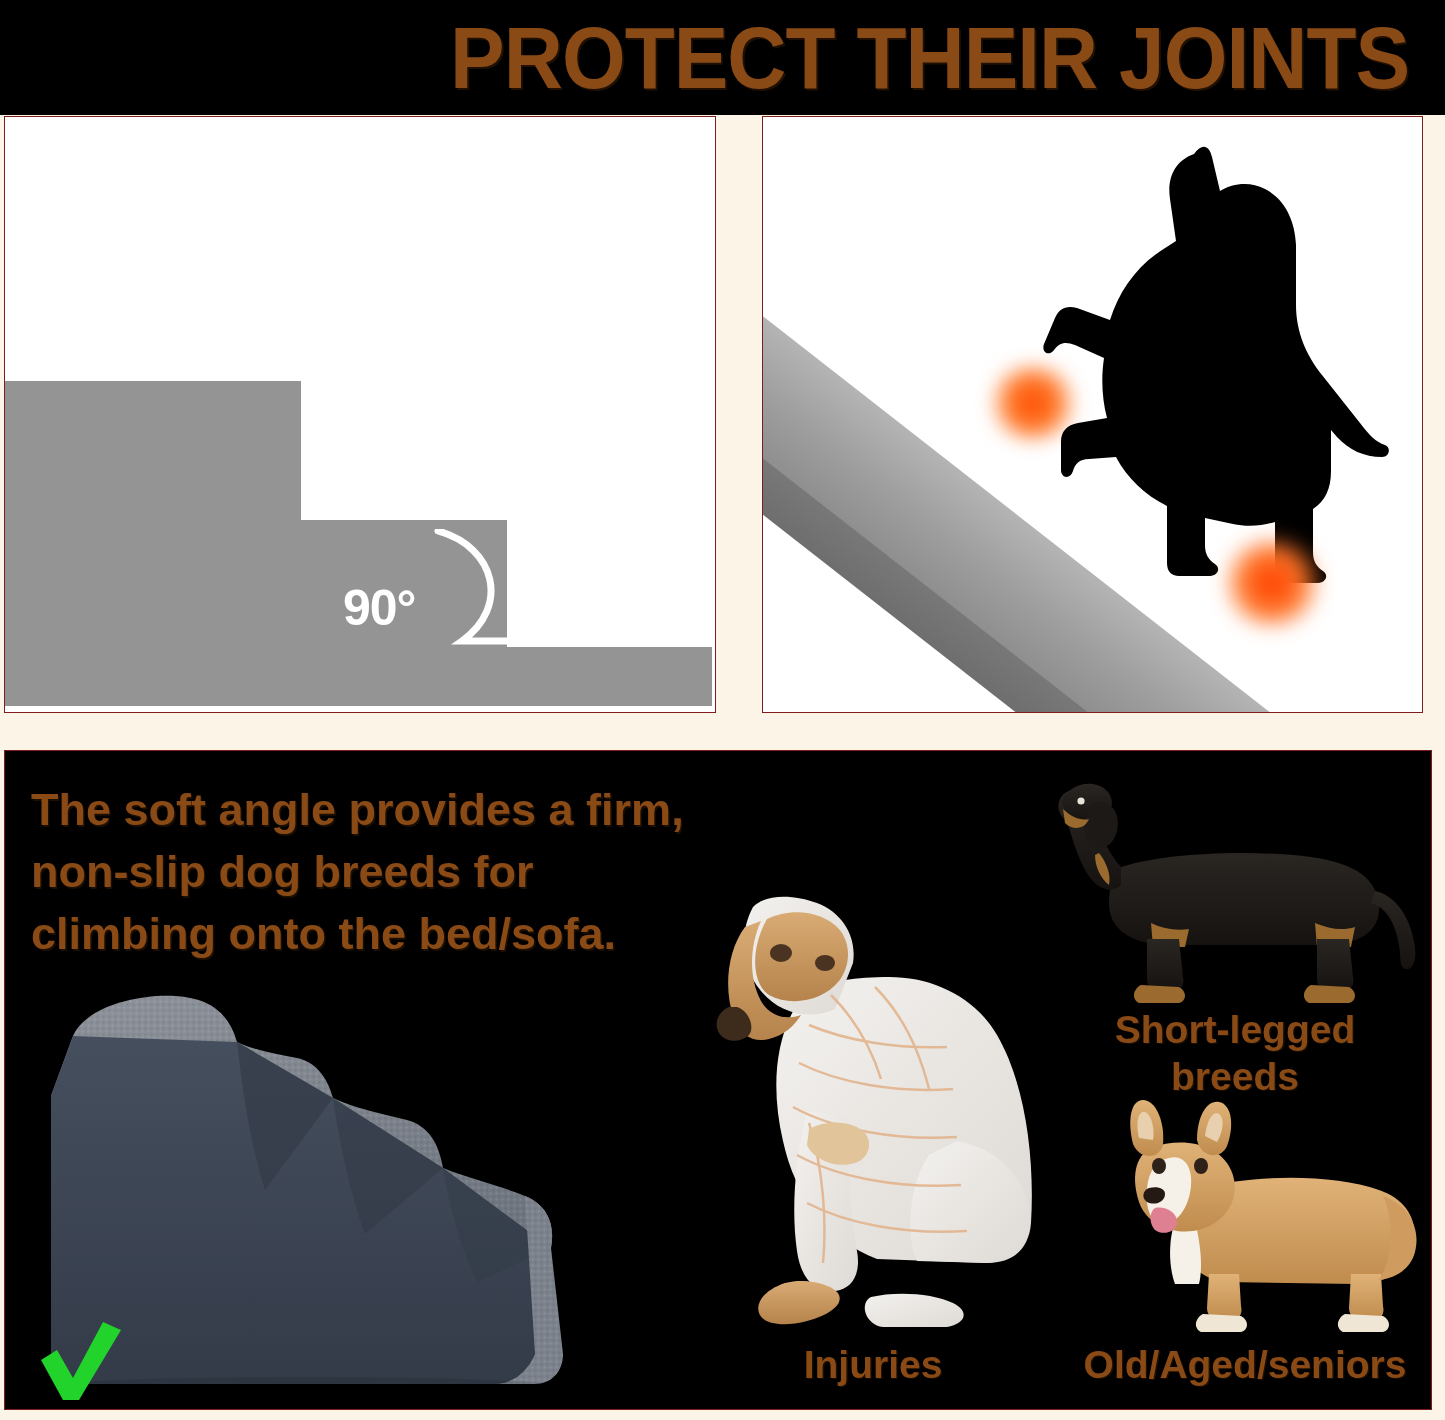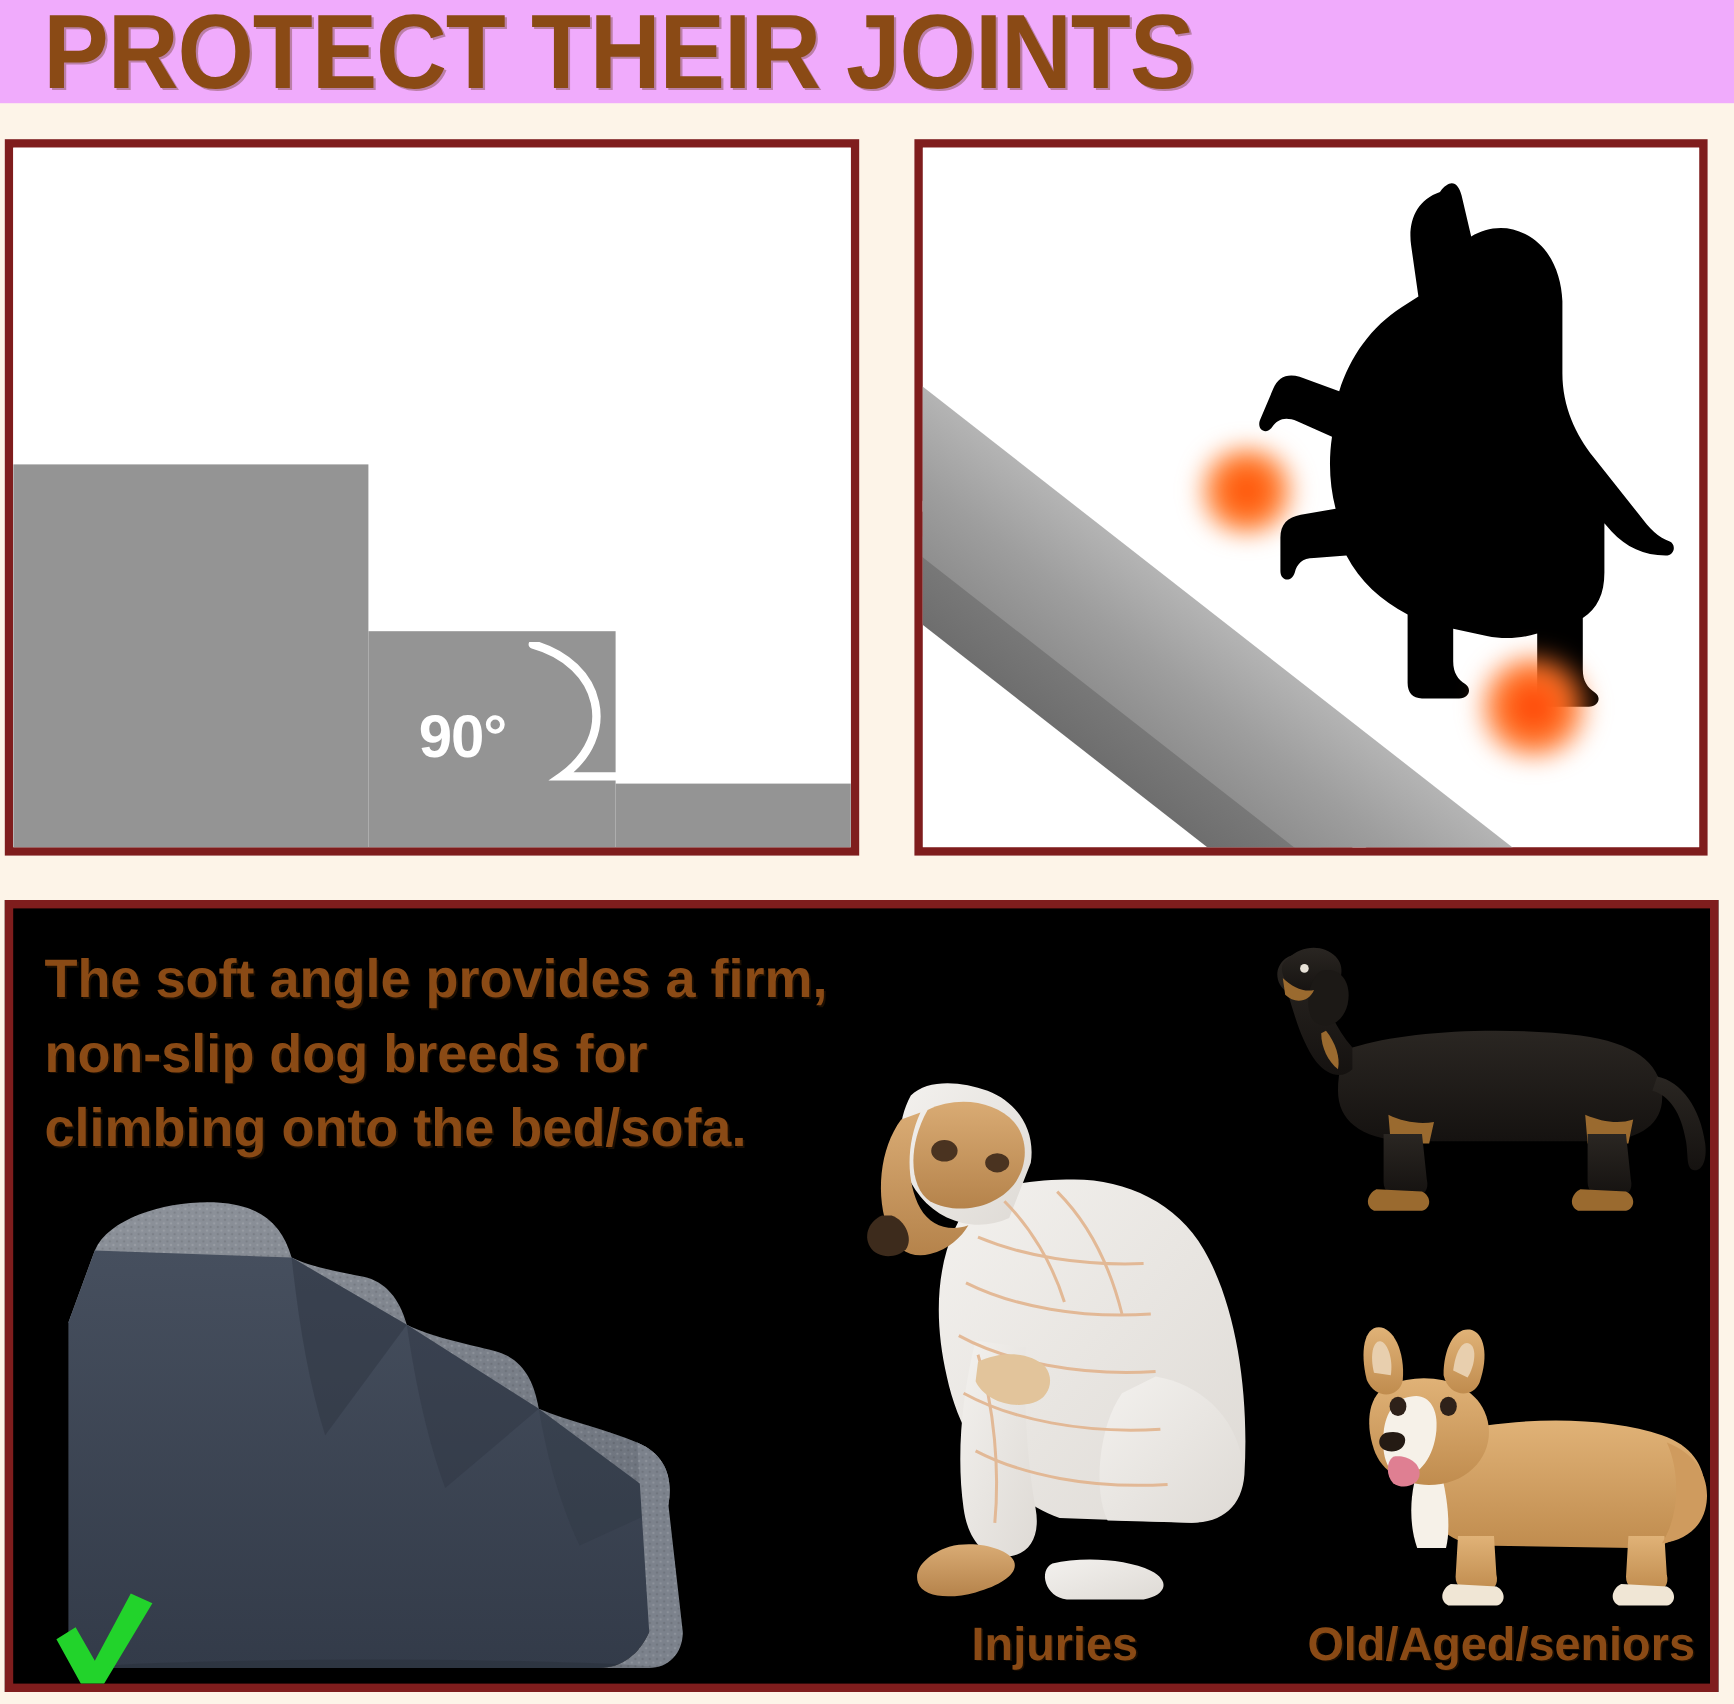--- a/index.html
+++ b/index.html
@@ -7,38 +7,38 @@
     width:1445px;height:1420px;
     background:#fdf4e8;
     font-family:"Liberation Sans", sans-serif;
     overflow:hidden;
     position:relative;
   }
   #root{position:absolute;inset:0;}
 
   
   .title-bar{
-    position:absolute;left:0;top:0;width:1445px;height:86px;
-    display:flex;align-items:center;justify-content:flex-start;
-    background:#f0abfc;
+    position:absolute;left:0;top:0;width:1445px;height:115px;
+    display:flex;align-items:center;justify-content:flex-end;
+    background:#000000;
   }
   .title-text{
     font-family:"Liberation Sans", sans-serif;
     font-weight:bold;
     font-size:88px;
     line-height:88px;
     letter-spacing:-1px;
     color:#8a4a15;
     transform:scaleX(0.93);
     white-space:nowrap;
     text-shadow:2px 2px 0 rgba(90,45,8,.35);
   }
 
   
-  .panel{position:absolute;box-sizing:border-box;border:7px solid #7f1d1d;overflow:hidden;background:#ffffff;}
+  .panel{position:absolute;box-sizing:border-box;border:1px solid #7f1d1d;overflow:hidden;background:#ffffff;}
   .panel-left{left:4px;top:116px;width:712px;height:597px;}
   .panel-right{left:762px;top:116px;width:661px;height:597px;}
   .panel-bottom{left:4px;top:750px;width:1428px;height:660px;background:#000000;}
 
   
   .stairs-wrap{position:absolute;inset:0;background:#ffffff;}
   .gstep{position:absolute;background:#949494;}
   .gs1{left:0;top:264px;width:296px;height:325px;}
   .gs2{left:296px;top:403px;width:206px;height:186px;}
   .gs3{left:502px;top:530px;width:205px;height:59px;}
@@ -396,17 +396,18 @@
 
       <path d="M112 178 L 110 212 C 110 220, 116 224, 124 224 L 134 224 C 142 224, 146 218, 144 210 L 142 178 Z" fill="url(#corgig)"></path>
       <path d="M254 178 L 252 212 C 252 220, 258 224, 266 224 L 276 224 C 284 224, 288 218, 286 210 L 284 178 Z" fill="url(#corgig)"></path>
       <path d="M106 218 C 98 222, 96 232, 104 236 L 144 236 C 152 234, 152 224, 144 220 Z" fill="#f0e6d5"></path>
       <path d="M248 218 C 240 222, 238 232, 246 236 L 286 236 C 294 234, 294 224, 286 220 Z" fill="#f0e6d5"></path>
 
       <path d="M286 100 C 312 110, 324 132, 318 156 C 314 172, 300 182, 282 184
                C 296 162, 298 126, 286 100 Z" fill="#cf9b5e"></path>
     </svg>
 
+    <div class="cap cap-short">Short-legged breeds</div>
     <div class="cap cap-injuries">Injuries</div>
     <div class="cap cap-old">Old/Aged/seniors</div>
   </div>
 
 </div>
 
 </body></html>

